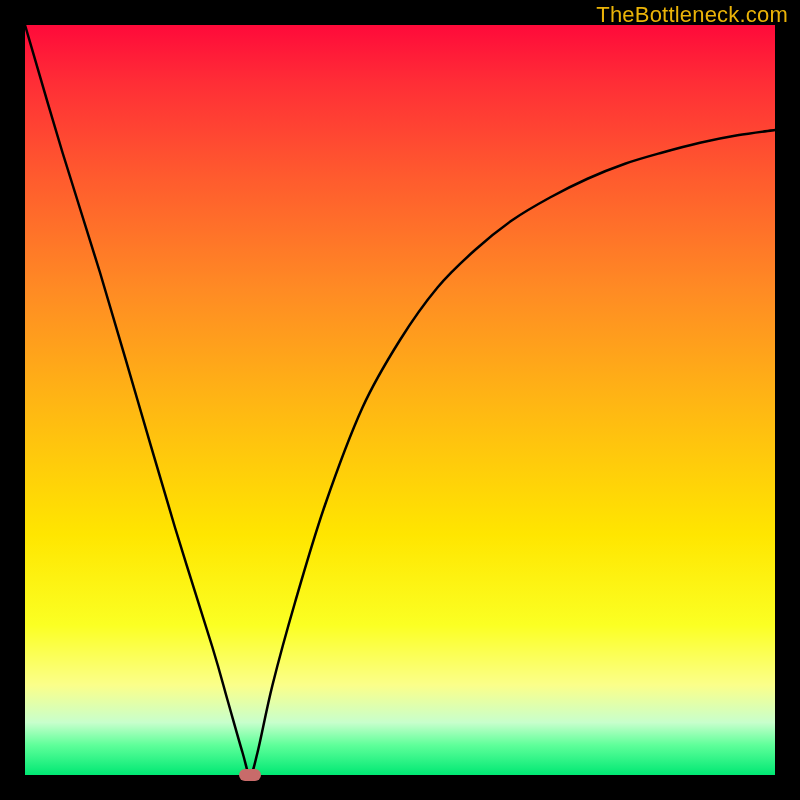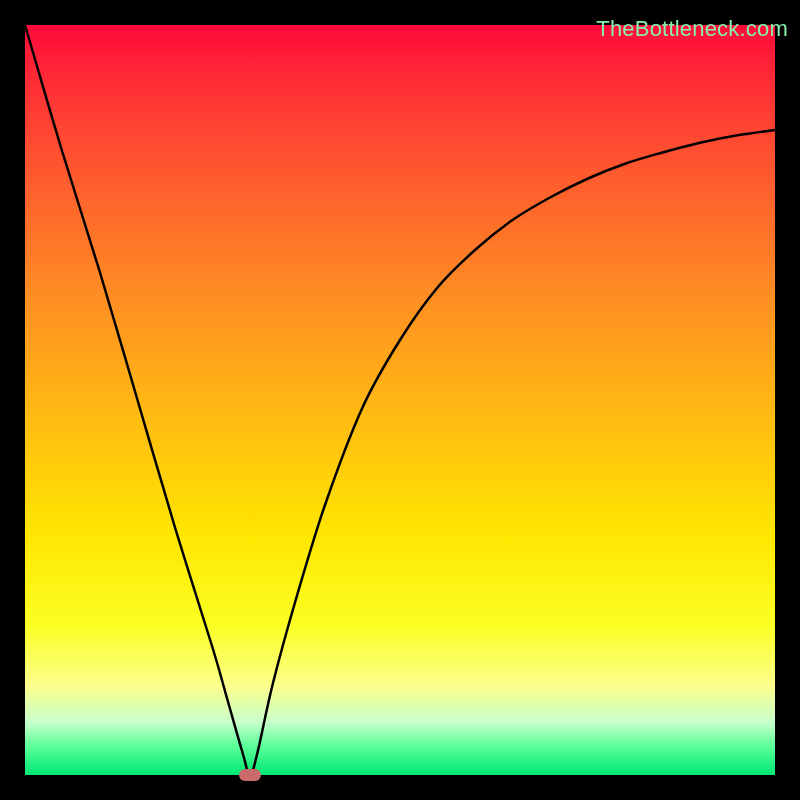--- a/index.html
+++ b/index.html
@@ -33,23 +33,23 @@
       #ffb514 50%,
       #ffe600 68%,
       #fbff23 80%,
       #fbff8a 88%,
       #c8ffcc 93%,
       #5fff9a 96%,
       #00e873 100%);
   }
   .watermark {
     position: absolute;
-    top: 16px;
+    top: 2px;
     right: 12px;
-    color: #86efac;
+    color: #eab308;
     font-size: 22px;
     letter-spacing: 0.2px;
     user-select: none;
   }
   svg.curve {
     position: absolute;
     left: 0;
     top: 0;
     width: 750px;
     height: 750px;

